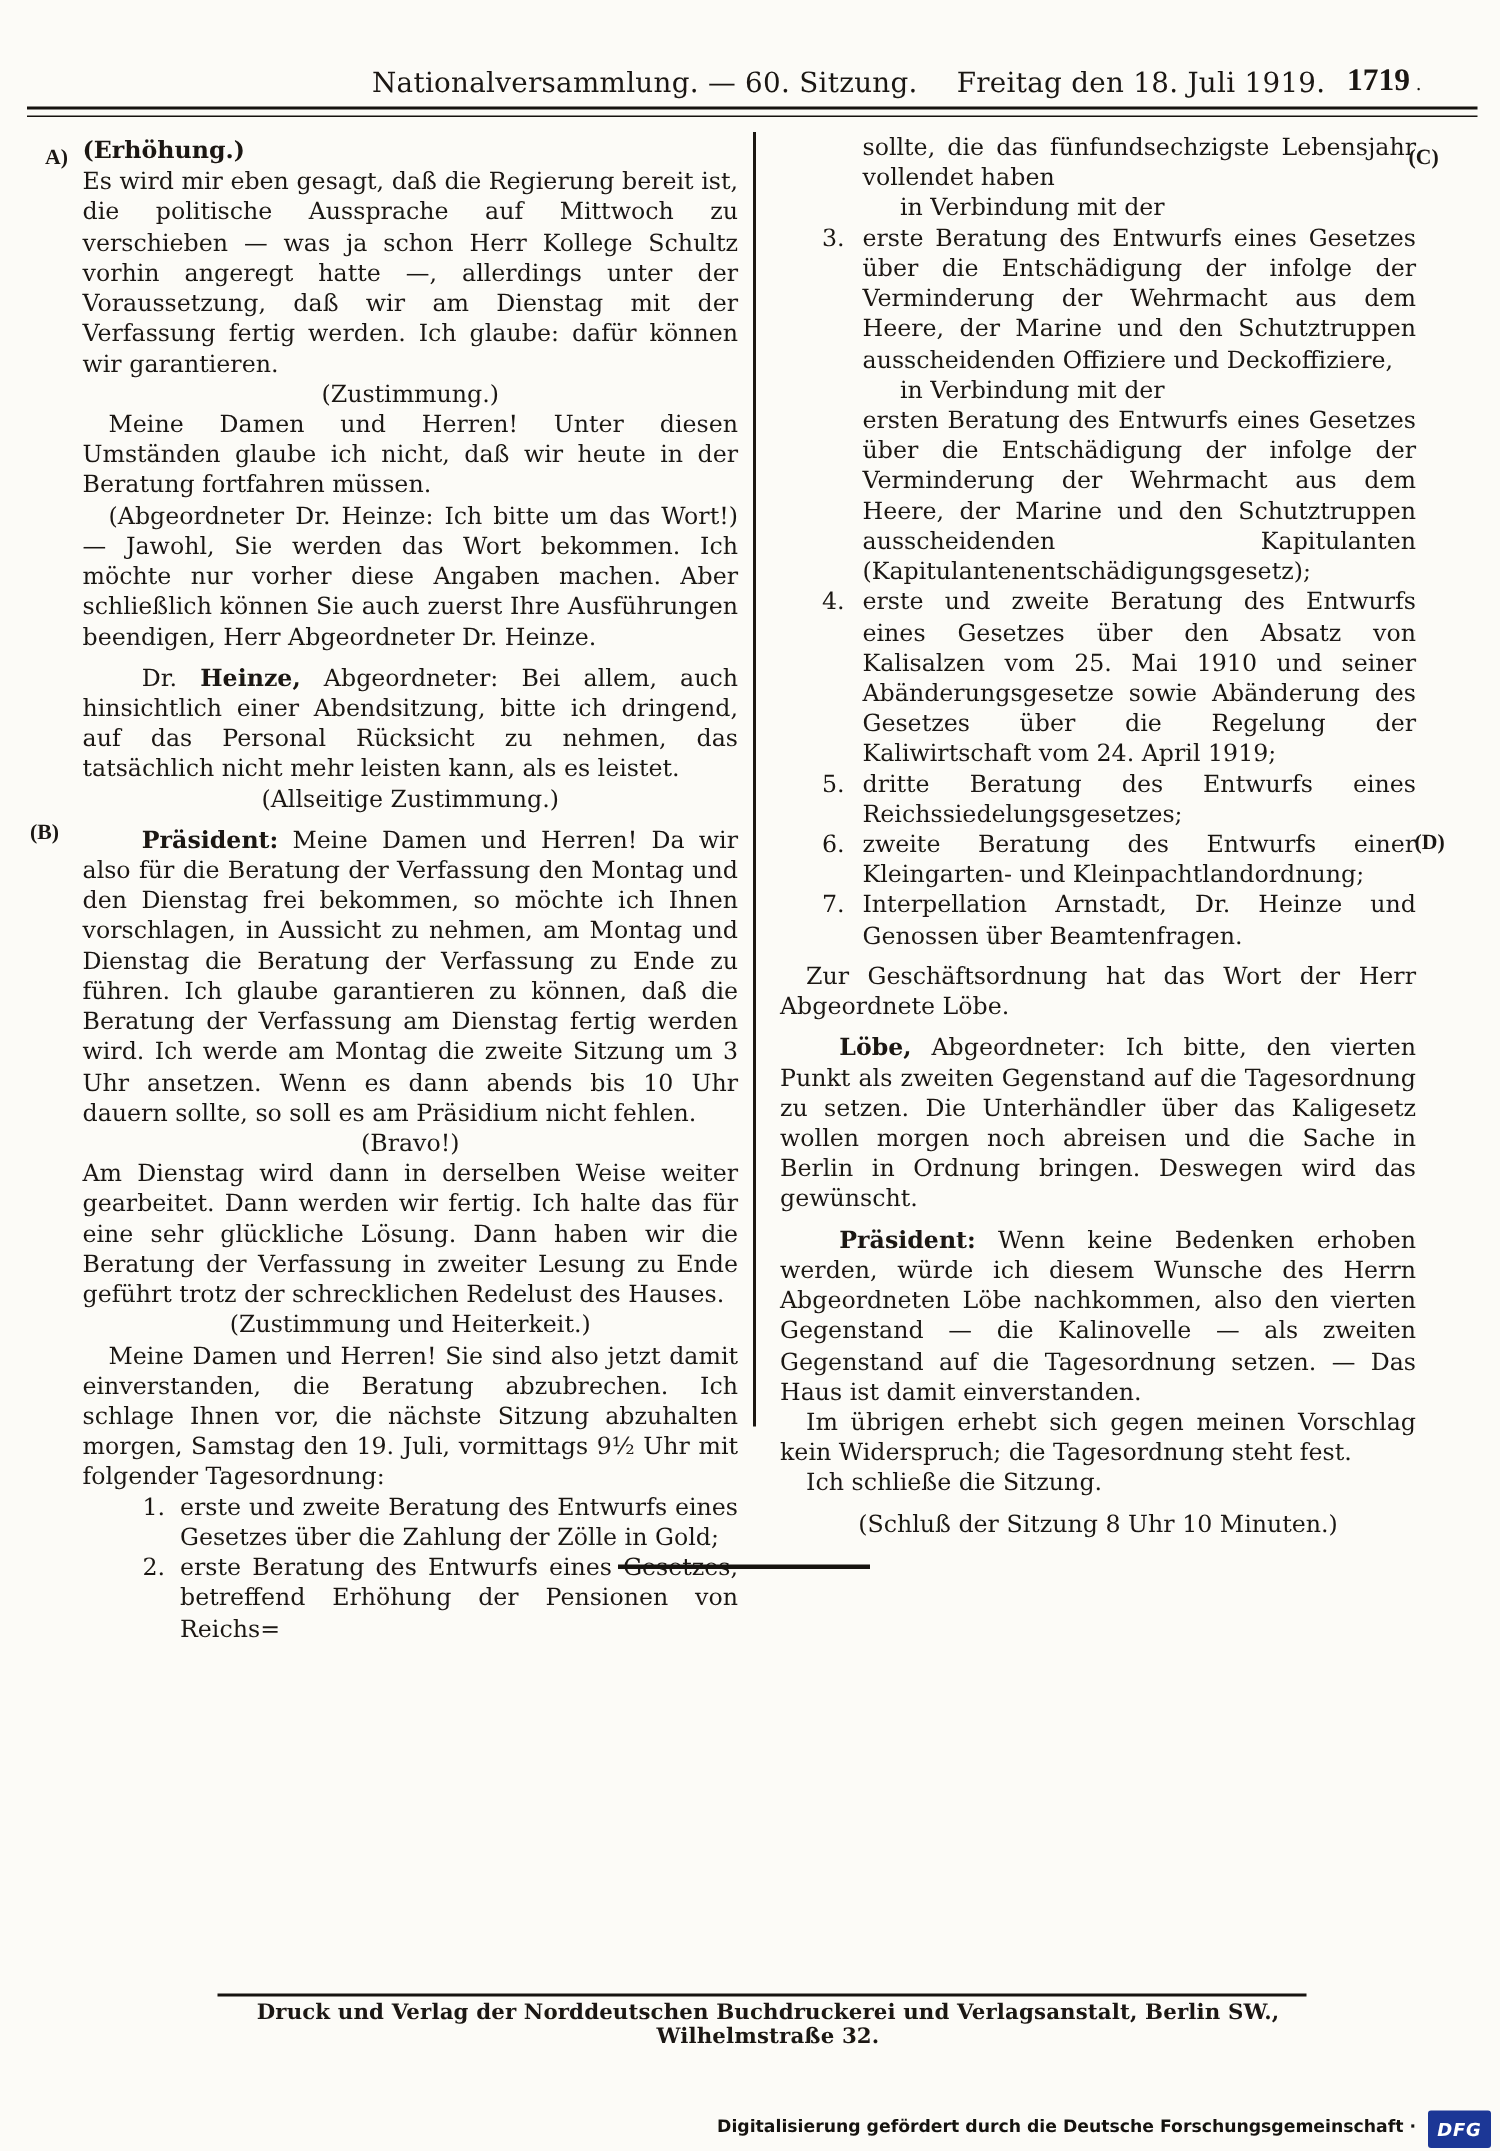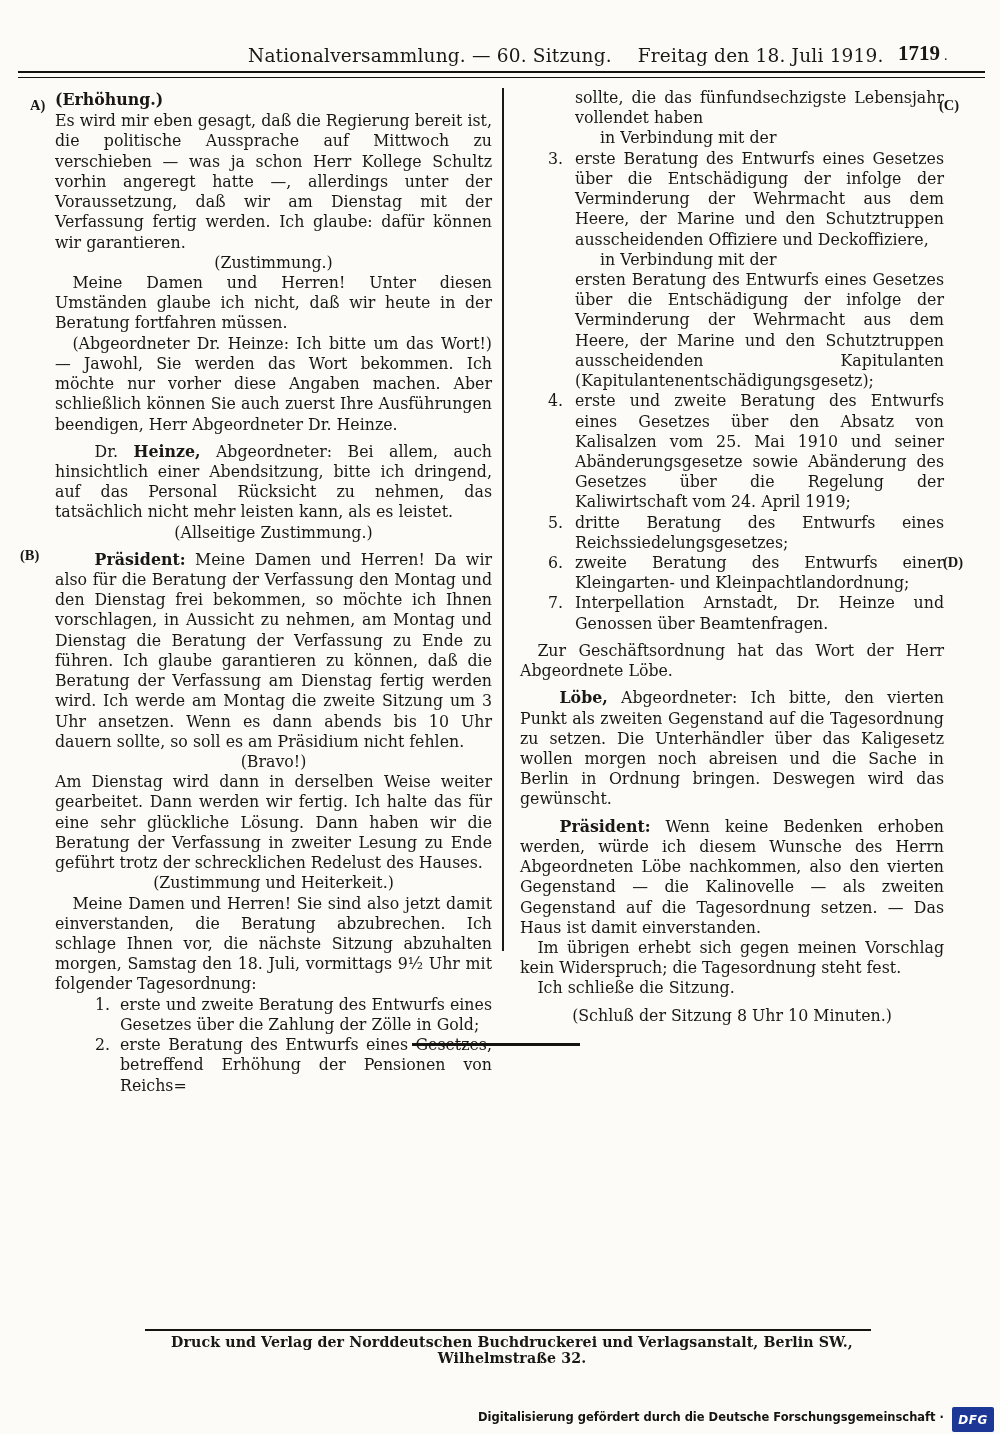--- a/index.html
+++ b/index.html
@@ -76,21 +76,21 @@
       <div class="blk p0">Es wird mir eben gesagt, daß die Regierung bereit ist, die politische Aussprache auf Mittwoch zu verschieben — was ja schon Herr Kollege Schultz vorhin angeregt hatte —, allerdings unter der Voraussetzung, daß wir am Dienstag mit der Verfassung fertig werden. Ich glaube: dafür können wir garantieren.</div>
       <div class="blk c">(Zustimmung.)</div>
       <div class="blk p">Meine Damen und Herren! Unter diesen Umständen glaube ich nicht, daß wir heute in der Beratung fortfahren müssen.</div>
       <div class="blk p">(Abgeordneter Dr. Heinze: Ich bitte um das Wort!) — Jawohl, Sie werden das Wort bekommen. Ich möchte nur vorher diese Angaben machen. Aber schließlich können Sie auch zuerst Ihre Ausführungen beendigen, Herr Abgeordneter Dr. Heinze.</div>
       <div class="blk p sp">Dr. <span class="spk">Heinze,</span> Abgeordneter: Bei allem, auch hinsichtlich einer Abendsitzung, bitte ich dringend, auf das Personal Rücksicht zu nehmen, das tatsächlich nicht mehr leisten kann, als es leistet.</div>
       <div class="blk c">(Allseitige Zustimmung.)</div>
       <div class="blk p sp"><span class="spk">Präsident:</span> Meine Damen und Herren! Da wir also für die Beratung der Verfassung den Montag und den Dienstag frei bekommen, so möchte ich Ihnen vorschlagen, in Aussicht zu nehmen, am Montag und Dienstag die Beratung der Verfassung zu Ende zu führen. Ich glaube garantieren zu können, daß die Beratung der Verfassung am Dienstag fertig werden wird. Ich werde am Montag die zweite Sitzung um 3 Uhr ansetzen. Wenn es dann abends bis 10 Uhr dauern sollte, so soll es am Präsidium nicht fehlen.</div>
       <div class="blk c">(Bravo!)</div>
       <div class="blk p0">Am Dienstag wird dann in derselben Weise weiter gearbeitet. Dann werden wir fertig. Ich halte das für eine sehr glückliche Lösung. Dann haben wir die Beratung der Verfassung in zweiter Lesung zu Ende geführt trotz der schrecklichen Redelust des Hauses.</div>
       <div class="blk c">(Zustimmung und Heiterkeit.)</div>
-      <div class="blk p">Meine Damen und Herren! Sie sind also jetzt damit einverstanden, die Beratung abzubrechen. Ich schlage Ihnen vor, die nächste Sitzung abzuhalten morgen, Samstag den 18. Juli, vormittags 9¹⁄₂ Uhr mit folgender Tagesordnung:</div>
+      <div class="blk p">Meine Damen und Herren! Sie sind also jetzt damit einverstanden, die Beratung abzubrechen. Ich schlage Ihnen vor, die nächste Sitzung abzuhalten morgen, Samstag den 19. Juli, vormittags 9¹⁄₂ Uhr mit folgender Tagesordnung:</div>
       <div class="blk li"><span class="num">1.</span>erste und zweite Beratung des Entwurfs eines Gesetzes über die Zahlung der Zölle in Gold;</div>
       <div class="blk li"><span class="num">2.</span>erste Beratung des Entwurfs eines Gesetzes, betreffend Erhöhung der Pensionen von Reichs=</div>
     </div>
   <div class="col col-right">
       <div class="blk cont">sollte, die das fünfundsechzigste Lebensjahr vollendet haben</div>
       <div class="blk sub">in Verbindung mit der</div>
       <div class="blk li"><span class="num">3.</span>erste Beratung des Entwurfs eines Gesetzes über die Entschädigung der infolge der Verminderung der Wehrmacht aus dem Heere, der Marine und den Schutztruppen ausscheidenden Offiziere und Deckoffiziere,</div>
       <div class="blk sub">in Verbindung mit der</div>
       <div class="blk cont">ersten Beratung des Entwurfs eines Gesetzes über die Entschädigung der infolge der Verminderung der Wehrmacht aus dem Heere, der Marine und den Schutztruppen ausscheidenden Kapitulanten (Kapitulantenentschädigungsgesetz);</div>
       <div class="blk li"><span class="num">4.</span>erste und zweite Beratung des Entwurfs eines Gesetzes über den Absatz von Kalisalzen vom 25. Mai 1910 und seiner Abänderungsgesetze sowie Abänderung des Gesetzes über die Regelung der Kaliwirtschaft vom 24. April 1919;</div>

